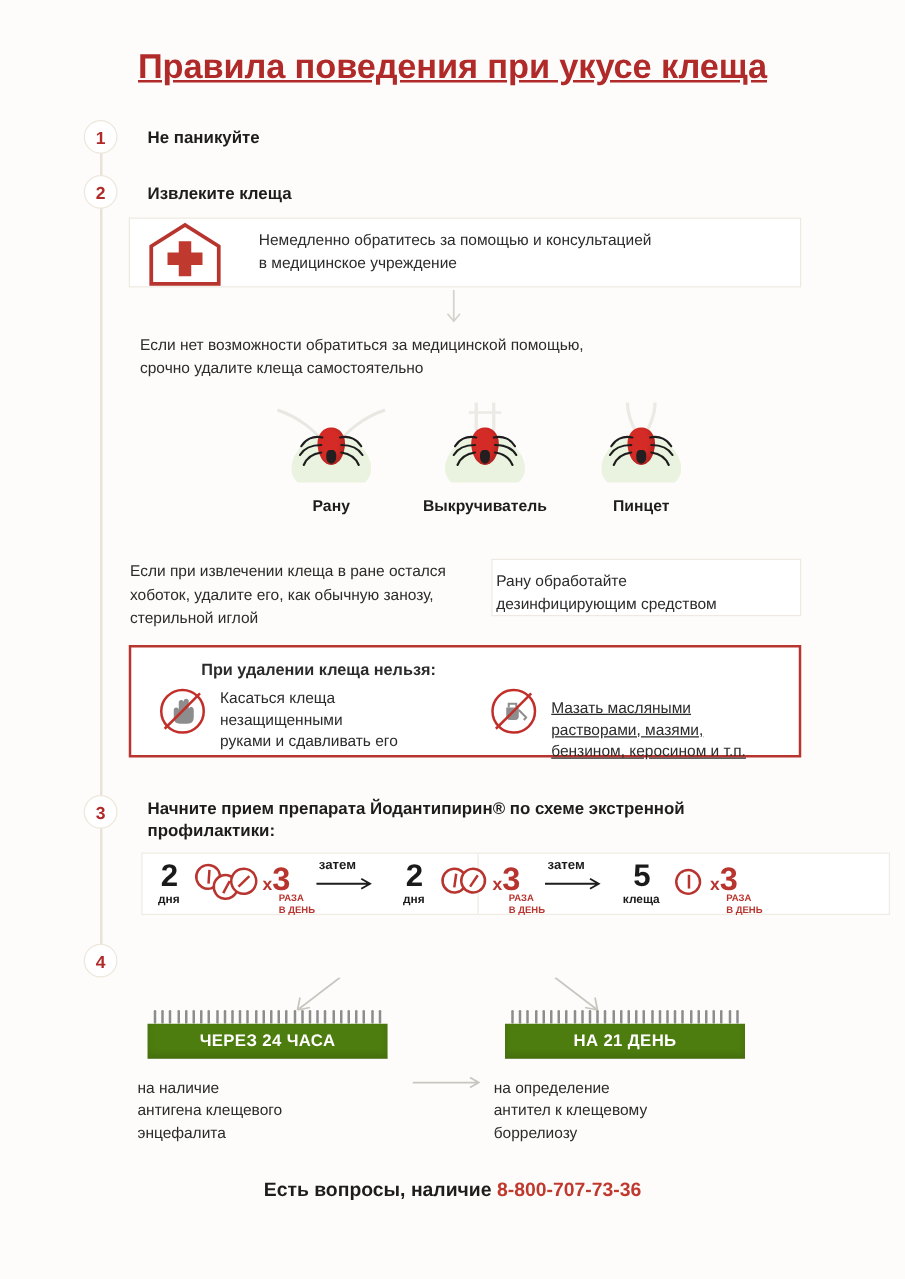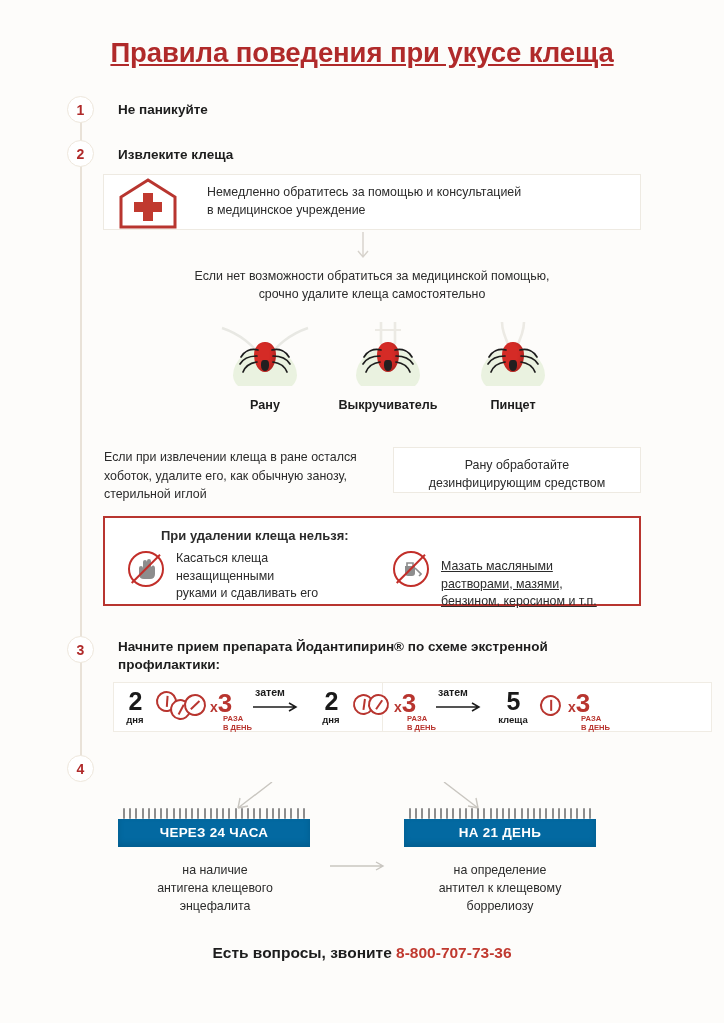--- a/index.html
+++ b/index.html
@@ -77,21 +77,21 @@
     background: #ffffff;
     border: 2px solid #b8352f;
     box-sizing: border-box;
   }
   .txt {
     position: absolute;
     font-size: 12.4px;
     line-height: 1.45;
     color: #2b2b2b;
   }
-  .txt.center { text-align: center; }
+  .txt.center { }
   .txt.bold { font-weight: bold; }
 
   
   .hospital {
     position: absolute;
     width: 62px;
     height: 52px;
   }
 
   
@@ -240,21 +240,21 @@
     box-sizing: border-box;
   }
   .cal .rings i {
     display: block;
     width: 2px;
     height: 11px;
     background: #8d8d8d;
     border-radius: 1px;
   }
   .cal .bar {
-    background: #0369a1;
+    background: #4d7c0f;
     color: #ffffff;
     font-size: 13.4px;
     font-weight: bold;
     letter-spacing: 0.3px;
     text-align: center;
     padding: 6px 0 7px;
     box-shadow: inset 0 -3px 6px rgba(0,0,0,0.12);
   }
 
   
@@ -560,17 +560,17 @@
     </div>
     <div class="bar">НА 21 ДЕНЬ</div>
   </div>
   <div class="txt center" style="left:395px; top:862px; width:210px; line-height:1.45;">
     <div>на определение</div>
     <div>антител к клещевому</div>
     <div>боррелиозу</div>
   </div>
 
   <div class="footer">
-    <span>Есть вопросы, звоните</span>
+    <span>Есть вопросы, наличие</span>
     <span class="phone">8-800-707-73-36</span>
   </div>
 
 </div>
 
 </body></html>

